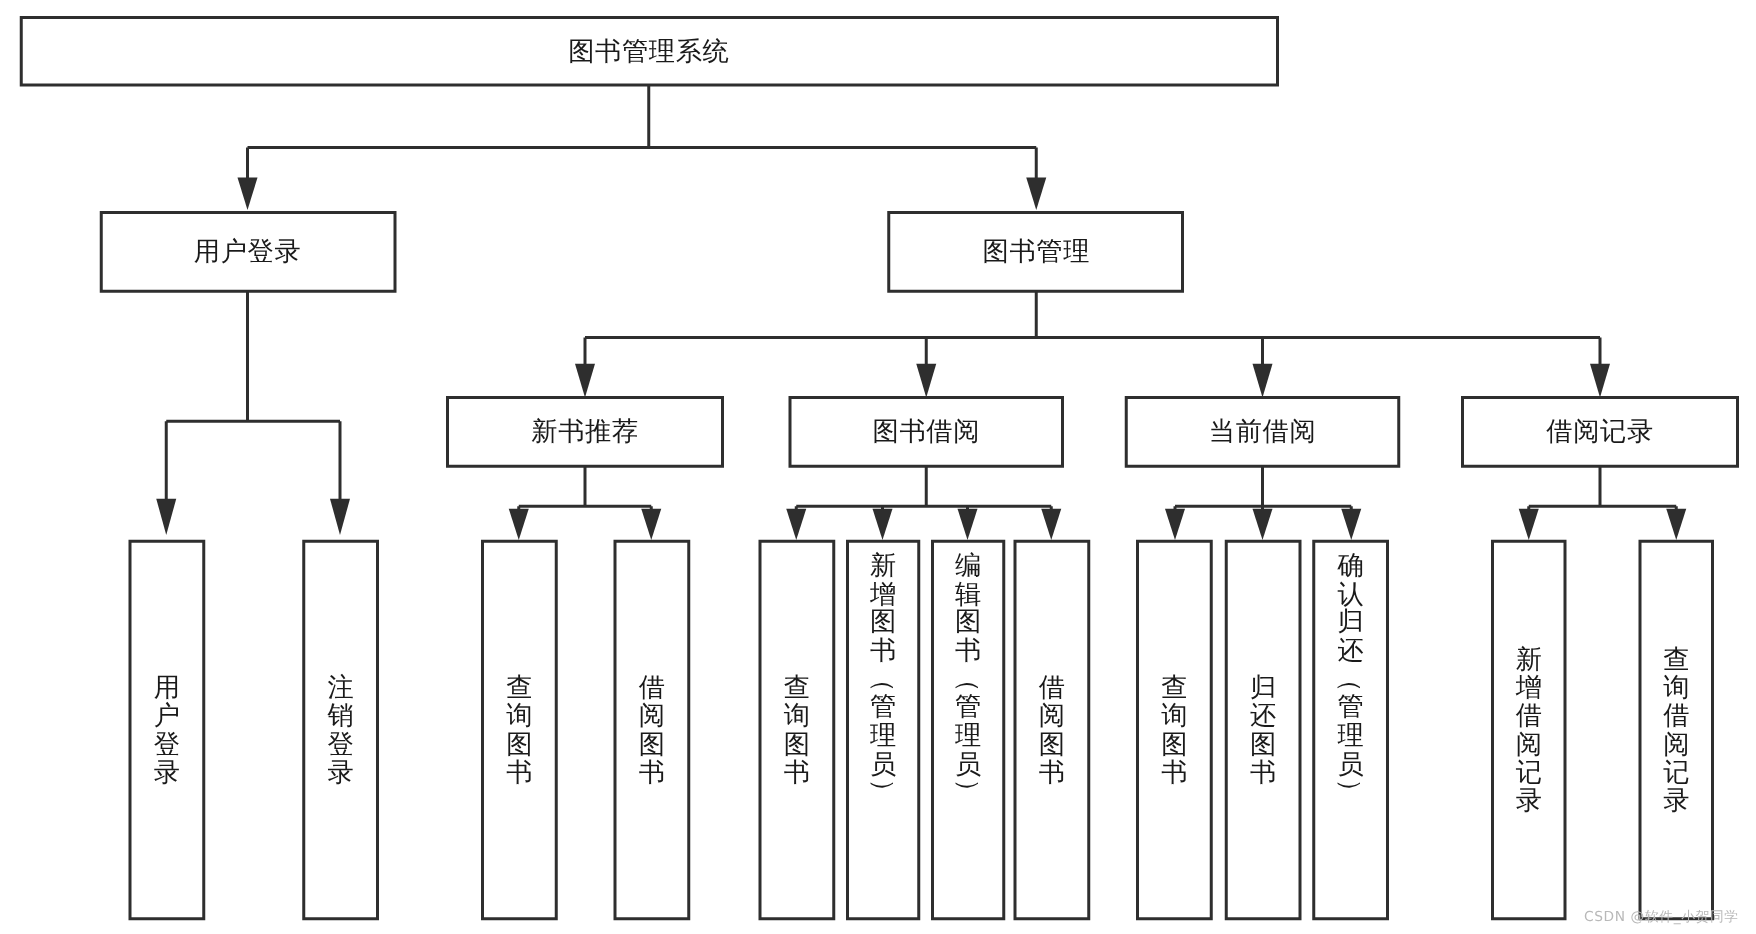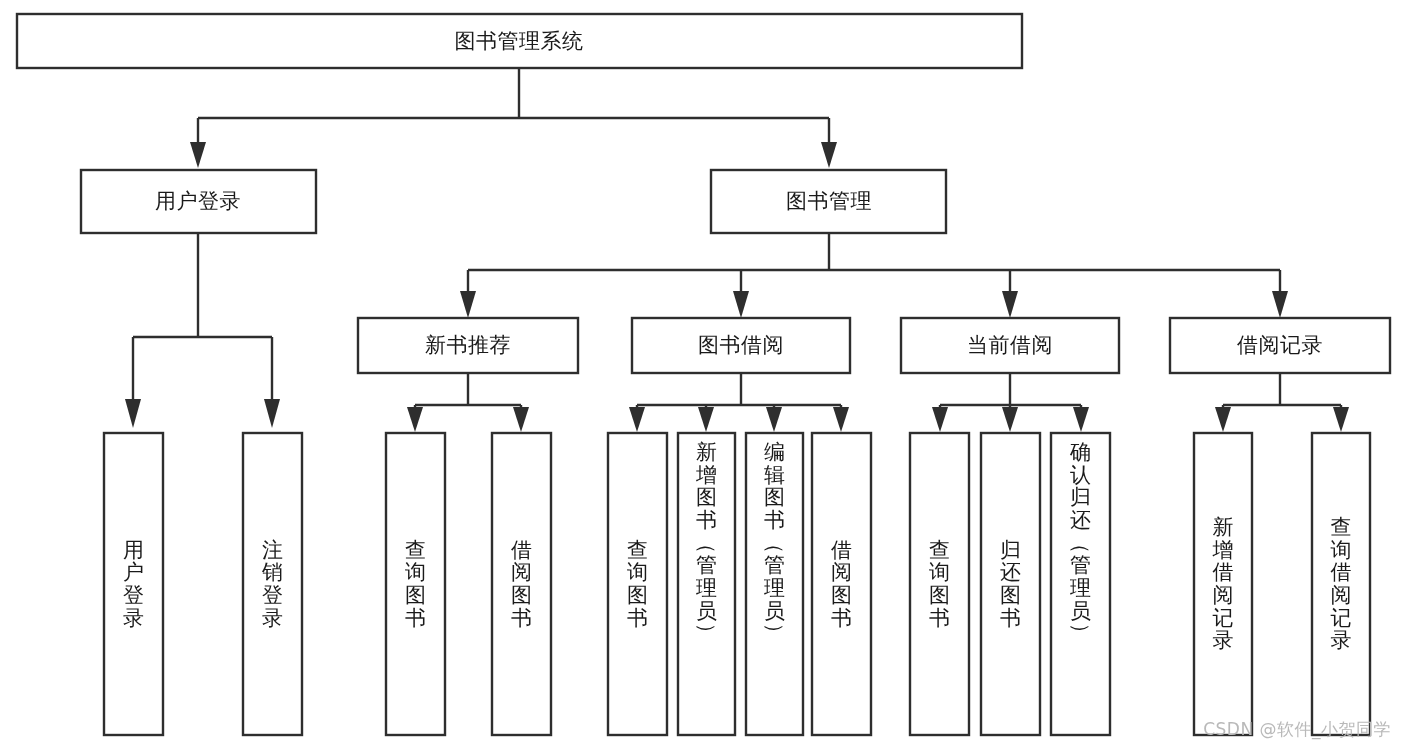--- a/index.html
+++ b/index.html
@@ -65,21 +65,21 @@
     white-space: pre;
   }
   .vert-char {
     display: block;
   }
   .watermark {
     position: absolute;
     right: 14px;
     bottom: 6px;
     font-family: "DejaVu Sans", "Liberation Sans", sans-serif;
-    font-size: 17px;
+    font-size: 11px;
     color: #b9b9b9;
     letter-spacing: 0.5px;
     white-space: nowrap;
   }
 </style>
 </head>
 <body>
 
 <div id="diagram-root">
 

